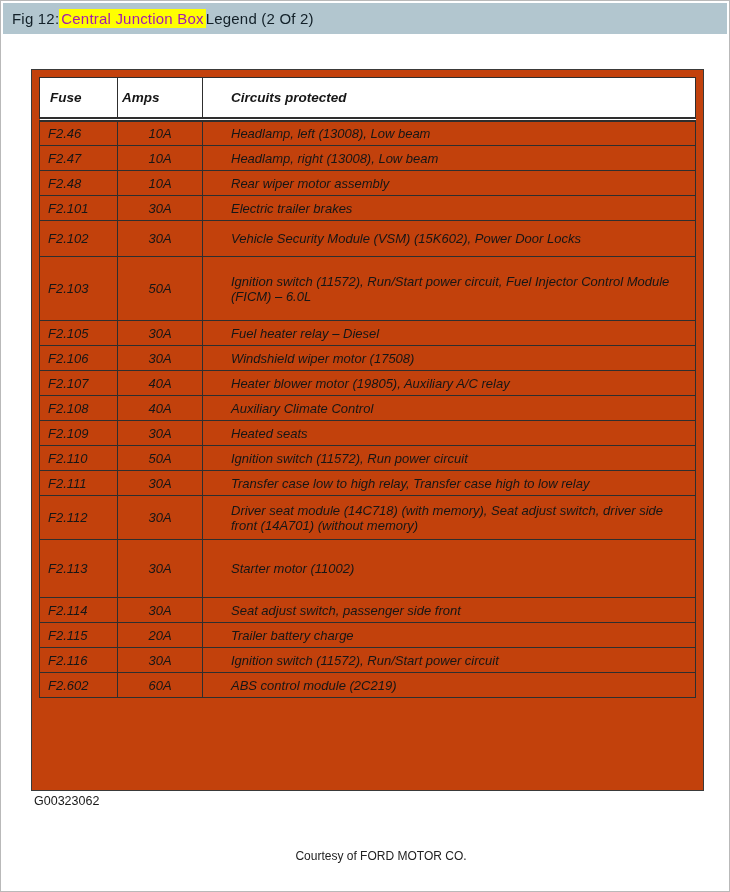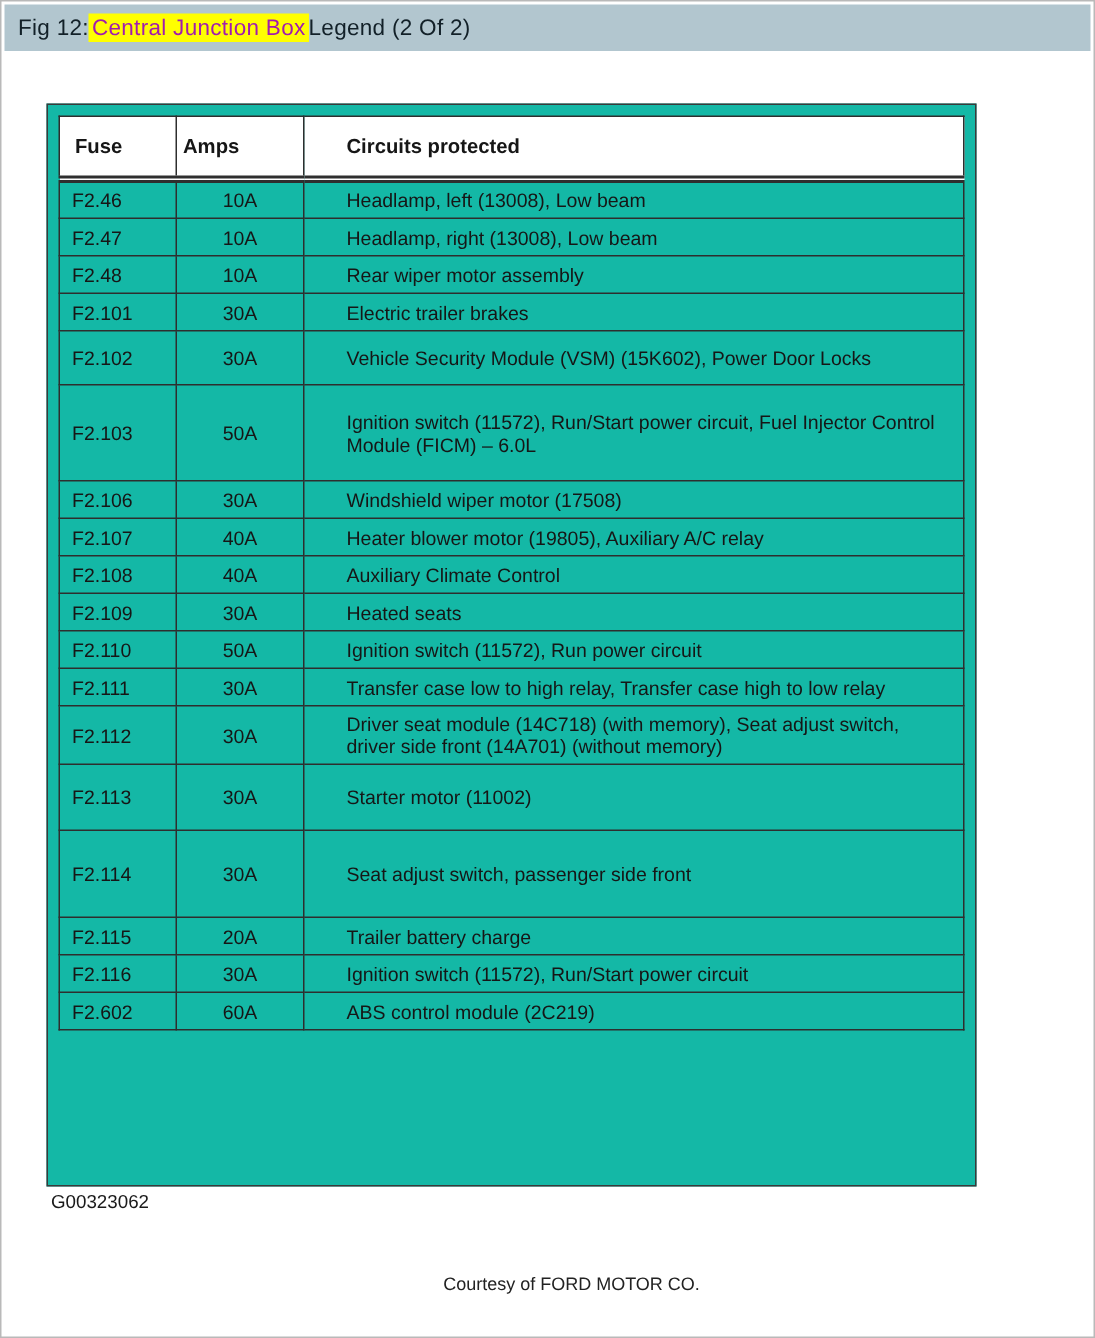--- a/index.html
+++ b/index.html
@@ -31,25 +31,26 @@
   }
   .titlebar mark {
     background: #ffff00;
     color: #a21caf;
     padding: 1px 2px;
   }
   .figure-frame {
     position: absolute;
     left: 30px;
     top: 68px;
-    width: 620px;
+    width: 673px;
     height: 722px;
     border: 1px solid #3a3a3a;
     padding: 7px;
-    background: #14b8a6;
+    background: #c2410c;
+    font-style: italic;
   }
   table.fuse-table {
     width: 100%;
     border-collapse: collapse;
     font-size: 13px;
     color: #161616;
   }
   .fuse-table th, .fuse-table td {
     border: 1px solid #2e2e2e;
     vertical-align: middle;
@@ -138,20 +139,25 @@
             <td class="col-fuse">F2.102</td>
             <td class="col-amps">30A</td>
             <td class="col-circuits">Vehicle Security Module (VSM) (15K602), Power Door Locks</td>
           </tr>
           <tr>
             <td class="col-fuse">F2.103</td>
             <td class="col-amps">50A</td>
             <td class="col-circuits">Ignition switch (11572), Run/Start power circuit, Fuel Injector Control Module (FICM) – 6.0L</td>
           </tr>
           <tr>
+            <td class="col-fuse">F2.105</td>
+            <td class="col-amps">30A</td>
+            <td class="col-circuits">Fuel heater relay – Diesel</td>
+          </tr>
+          <tr>
             <td class="col-fuse">F2.106</td>
             <td class="col-amps">30A</td>
             <td class="col-circuits">Windshield wiper motor (17508)</td>
           </tr>
           <tr>
             <td class="col-fuse">F2.107</td>
             <td class="col-amps">40A</td>
             <td class="col-circuits">Heater blower motor (19805), Auxiliary A/C relay</td>
           </tr>
           <tr>

